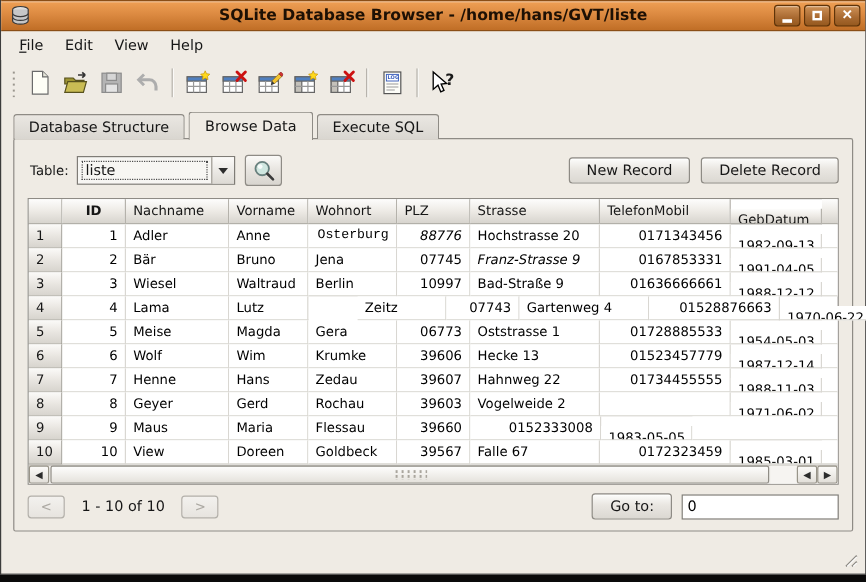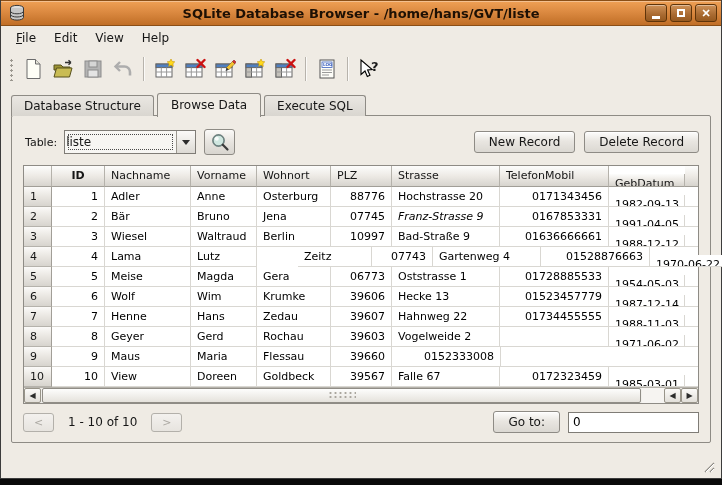--- a/index.html
+++ b/index.html
@@ -33,21 +33,21 @@
   .tab{font-size:12px;color:#161616;border:1px solid #8E8B85;border-bottom:none;border-radius:3px 3px 0 0;padding:3px 12px 3px;margin-right:3px;background:linear-gradient(#EAE7E2,#D9D6D0);position:relative;top:1px;}
   .tab.active{background:#EFEBE4;padding:4px 13px 5px;top:1px;margin-bottom:-1px;z-index:3;}
 
   
   .frame{margin:0 10px;border:1px solid #8E8B85;border-radius:2px;background:#EFEBE4;padding:11px 11px 9px 11px;position:relative;z-index:1;}
 
   
   .controls-row{display:flex;align-items:center;margin:2px 0 10px 2px;}
   .lbl{font-size:11px;color:#161616;}
   .combo{display:flex;width:132px;height:24px;border:1px solid #7f7c76;background:#F7F6F3;margin-left:7px;align-items:stretch;}
-  .combo-text{flex:1;font-size:12px;color:#161616;display:flex;align-items:center;outline:1px dotted #4a4a4a;outline-offset:-3px;margin:1px;}
+  .combo-text{flex:1;font-size:12px;color:#161616;display:flex;align-items:center;padding-left:5px;outline:1px dotted #4a4a4a;outline-offset:-3px;margin:1px;}
   .combo-arrow{width:19px;border-left:1px solid #9b978f;background:linear-gradient(#FBFAF8,#DDDAD4);display:flex;align-items:center;justify-content:center;}
   .tri-down{width:0;height:0;border-left:4px solid transparent;border-right:4px solid transparent;border-top:5px solid #2c2c2c;}
   .search-btn{width:31px;height:26px;margin-left:8px;display:flex;align-items:center;justify-content:center;background:linear-gradient(#FBFAF8,#E7E4DF 50%,#D8D5CF);border:1px solid #8E8B85;border-radius:3px;padding:0;}
   .btn{display:inline-flex;align-items:center;justify-content:center;background:linear-gradient(#FDFDFC,#E9E6E1 45%,#DBD8D2);border:1px solid #8E8B85;border-radius:3px;font-family:"DejaVu Sans",sans-serif;font-size:12px;color:#161616;padding:3px 14px;box-shadow:inset 0 1px 0 #fff;}
   .btn.disabled{color:#ACA9A3;border-color:#B3B0AA;background:linear-gradient(#F3F1EE,#E7E4DF);box-shadow:none;}
   .spacer{flex:1;}
 
   
   .grid{border:1px solid #8E8B85;background:#fff;width:100%;}
   .ghead{display:flex;height:21px;}
@@ -264,22 +264,22 @@
             <div class="hcell c7">TelefonMobil</div>
             <div class="hcell c8">GebDatum</div>
             <div class="hcell filler"></div>
           </div>
         <div id="grid-body">
             <div class="grow">
               <div class="rowhdr">1</div>
               <div class="cell c1" style="text-align: right;">1</div>
               <div class="cell c2" style="text-align: left;">Adler</div>
               <div class="cell c3" style="text-align: left;">Anne</div>
-              <div class="cell c4" style="text-align: left;">Osterburg</div>
-              <div class="cell c5" style="text-align: right;">88776</div>
+              <div class="cell c4" style="text-align: right; font-family: Liberation Mono, monospace;">Osterburg</div>
+              <div class="cell c5" style="text-align: right; font-style: italic;">88776</div>
               <div class="cell c6" style="text-align: left;">Hochstrasse 20</div>
               <div class="cell c7" style="text-align: right;">0171343456</div>
               <div class="cell c8" style="text-align: right;">1982-09-13</div>
               <div class="cell filler"></div>
             </div>
             <div class="grow">
               <div class="rowhdr">2</div>
               <div class="cell c1" style="text-align: right;">2</div>
               <div class="cell c2" style="text-align: left;">Bär</div>
               <div class="cell c3" style="text-align: left;">Bruno</div>
@@ -363,20 +363,21 @@
               <div class="cell filler"></div>
             </div>
             <div class="grow">
               <div class="rowhdr">9</div>
               <div class="cell c1" style="text-align: right;">9</div>
               <div class="cell c2" style="text-align: left;">Maus</div>
               <div class="cell c3" style="text-align: left;">Maria</div>
               <div class="cell c4" style="text-align: left;">Flessau</div>
               <div class="cell c5" style="text-align: right;">39660</div>
               <div class="cell c7" style="text-align: right;">0152333008</div>
+              <div class="cell c8" style="text-align: right;">1983-05-05</div>
               <div class="cell filler"></div>
             </div>
             <div class="grow">
               <div class="rowhdr">10</div>
               <div class="cell c1" style="text-align: right;">10</div>
               <div class="cell c2" style="text-align: left;">View</div>
               <div class="cell c3" style="text-align: left;">Doreen</div>
               <div class="cell c4" style="text-align: left;">Goldbeck</div>
               <div class="cell c5" style="text-align: right;">39567</div>
               <div class="cell c6" style="text-align: left;">Falle 67</div>

